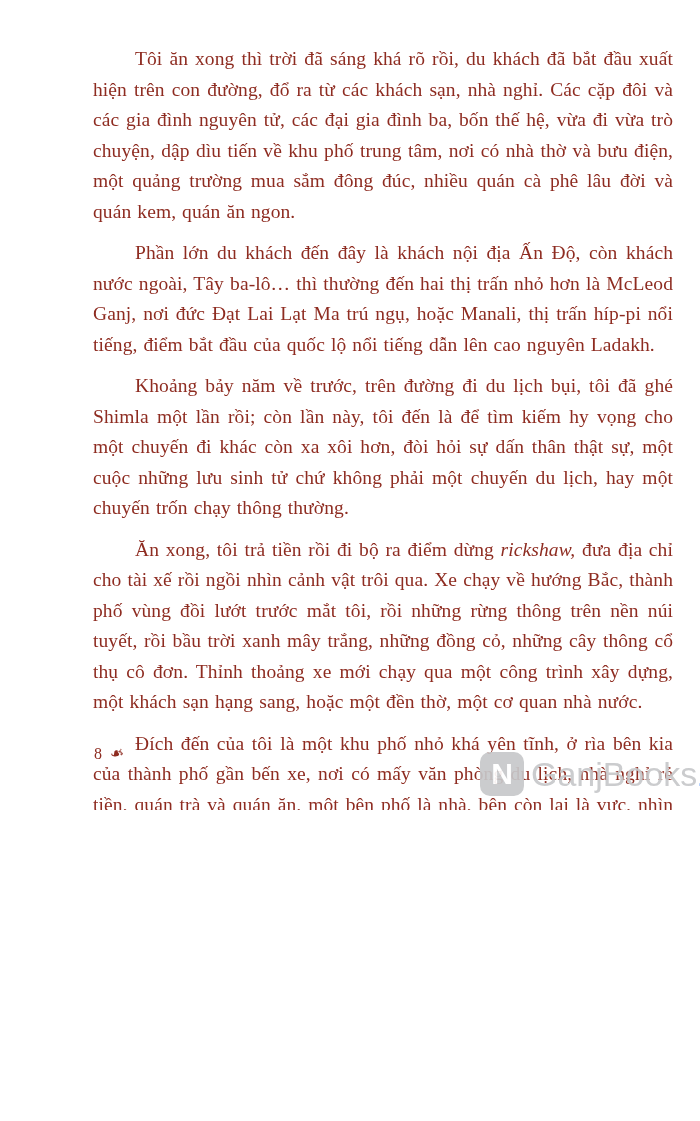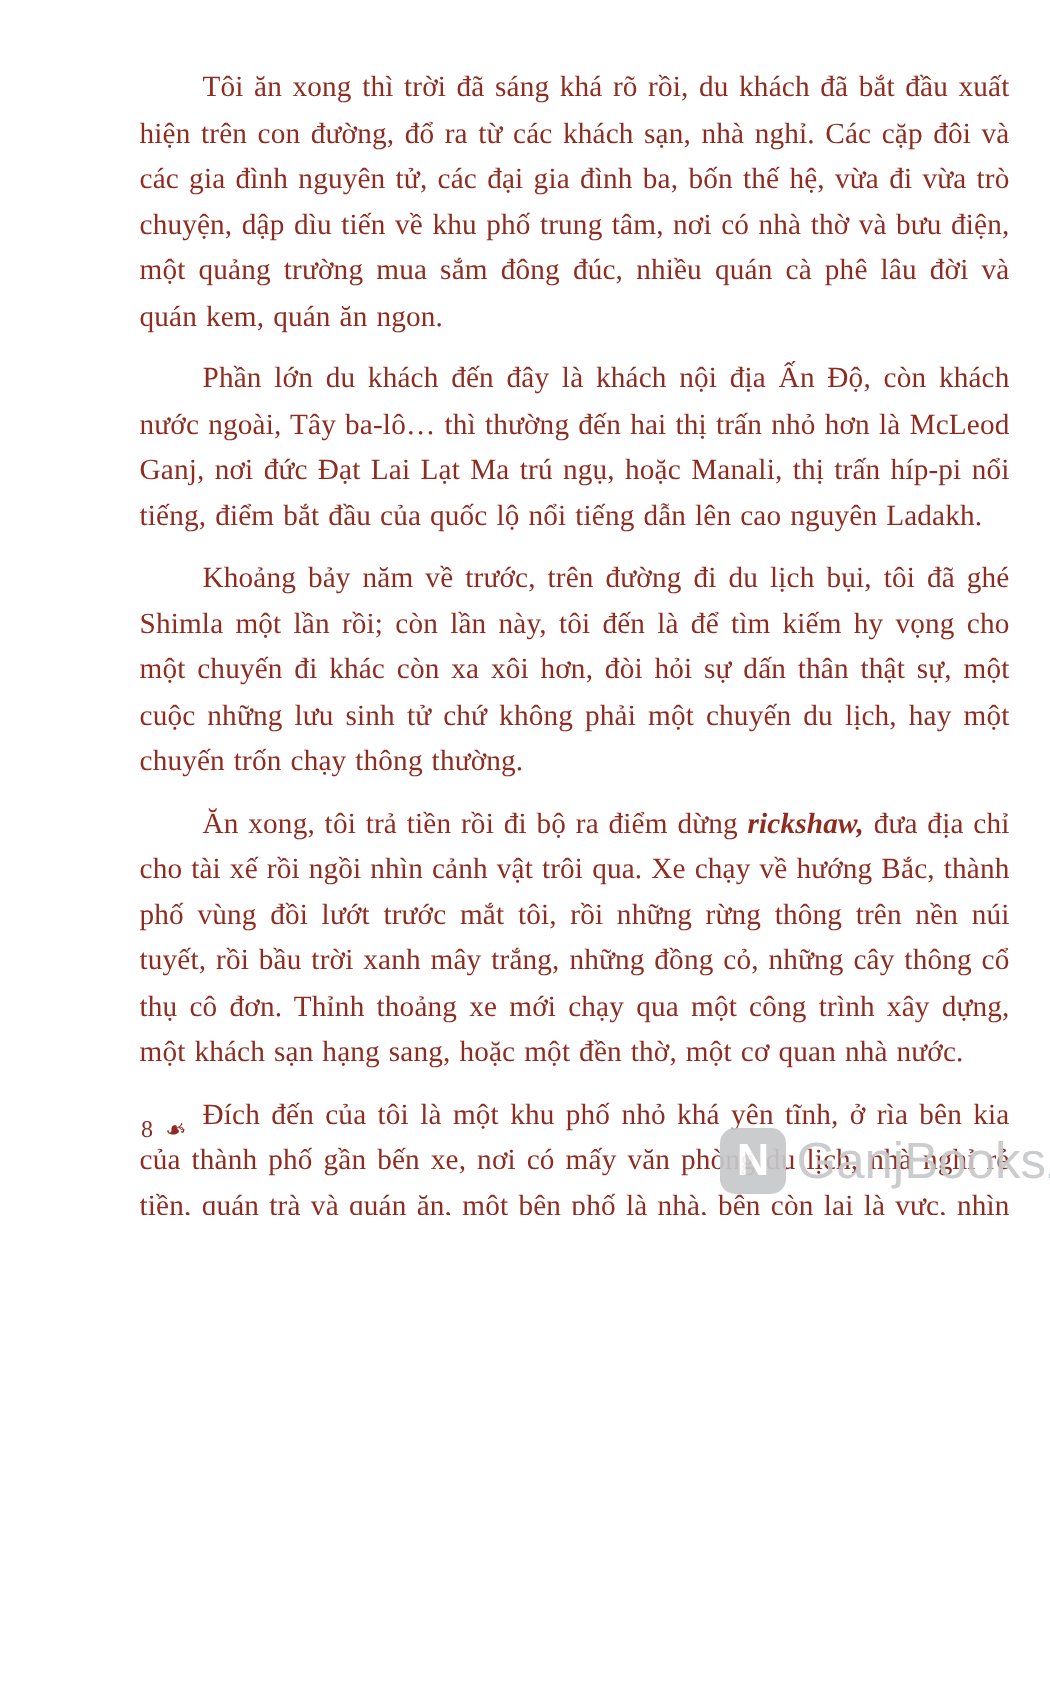--- a/index.html
+++ b/index.html
@@ -27,21 +27,20 @@
       margin: 0 0 11px 0;
       font-size: 19.5px;
       line-height: 30.5px;
       text-align: justify;
       text-indent: 42px;
       letter-spacing: 0.1px;
       word-spacing: 1px;
     }
     .text-block em {
       font-style: italic;
-      font-weight: bold;
     }
     .footer {
       position: absolute;
       left: 62px;
       bottom: 46px;
       color: #8e2c21;
       font-size: 15px;
       display: flex;
       align-items: center;
       white-space: nowrap;

